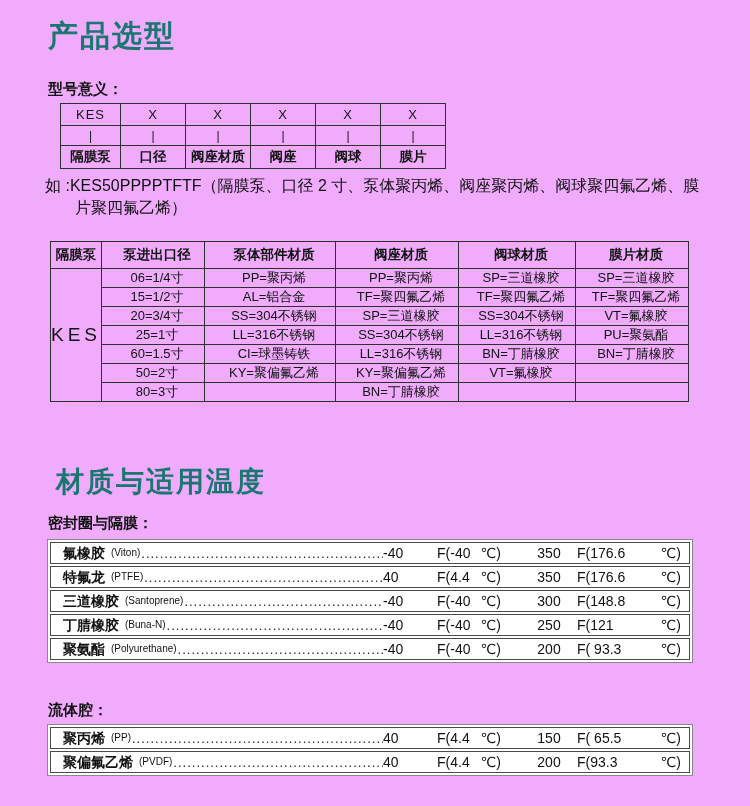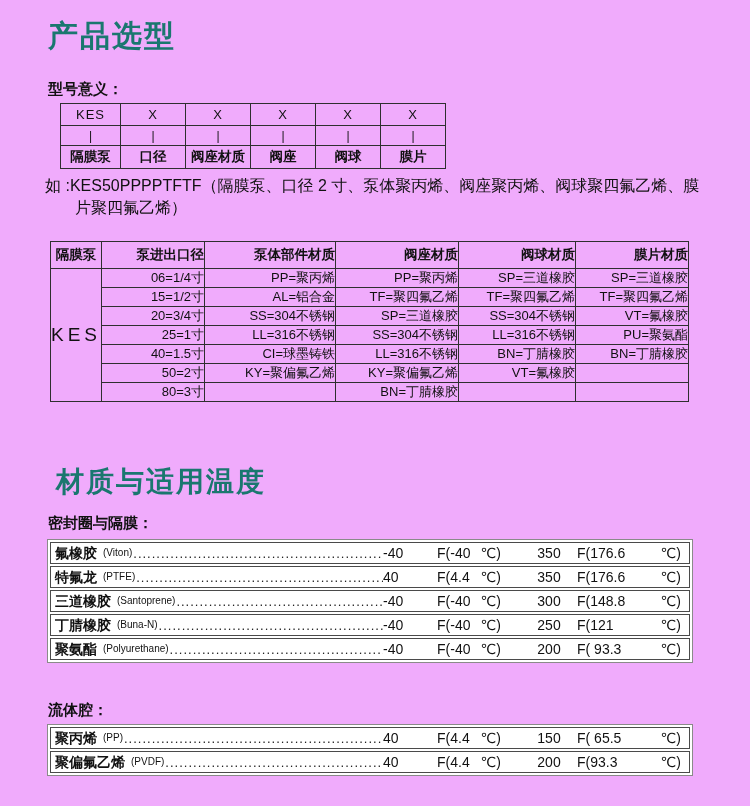--- a/index.html
+++ b/index.html
@@ -46,42 +46,42 @@
     font-size:16px; line-height:22px; color:#111; }
   .example .l2 { padding-left:30px; }
 
   
   .sel-table {
     position:absolute; left:50px; top:241px;
     table-layout:fixed; width:638px;
   }
   .sel-table th, .sel-table td {
     border:1px solid #2f2f2f; font-size:13px; color:#111;
-    overflow:hidden; white-space:nowrap; padding-left:8px; text-align:right;
+    overflow:hidden; white-space:nowrap; padding-left:8px; text-align:center;
   }
   .sel-table th { height:27px; font-weight:bold; font-size:13.5px; }
   .sel-table th.center { text-align:center; padding-left:0; }
   .sel-table td { height:16px; }
   .sel-table td.kes {
     text-align:center; padding-left:0;
     font-size:19px; letter-spacing:4px; font-weight:500;
   }
 
   
   .temp-table {
     position:absolute; left:47px; width:646px;
     border:1px solid #8a8a8a; background:#fff; padding:2px 2px;
   }
   .temp-seal  { top:539px; }
   .temp-fluid { top:724px; }
   .trow {
     display:flex; align-items:center;
     border:1px solid #4a4a4a;
     height:22px; line-height:22px;
-    padding:0 8px 0 4px;
+    padding:0 8px 0 12px;
     margin-bottom:2px;
     font-size:14px; color:#111;
     overflow:hidden;
   }
   .trow:last-child { margin-bottom:0; }
   .tname { font-weight:600; margin-right:6px; white-space:nowrap; }
   .ten   { font-size:10px; margin-right:1px; white-space:nowrap; }
   .leader { flex:1 1 auto; overflow:hidden; white-space:nowrap; min-width:10px; }
   .leader::after {
     content:"........................................................................................................................................";
@@ -185,21 +185,21 @@
       <td>VT=氟橡胶</td>
     </tr>
     <tr>
       <td>25=1寸</td>
       <td>LL=316不锈钢</td>
       <td>SS=304不锈钢</td>
       <td>LL=316不锈钢</td>
       <td>PU=聚氨酯</td>
     </tr>
     <tr>
-      <td>40=1.5寸</td>
+      <td>60=1.5寸</td>
       <td>CI=球墨铸铁</td>
       <td>LL=316不锈钢</td>
       <td>BN=丁腈橡胶</td>
       <td>BN=丁腈橡胶</td>
     </tr>
     <tr>
       <td>50=2寸</td>
       <td>KY=聚偏氟乙烯</td>
       <td>KY=聚偏氟乙烯</td>
       <td>VT=氟橡胶</td>

